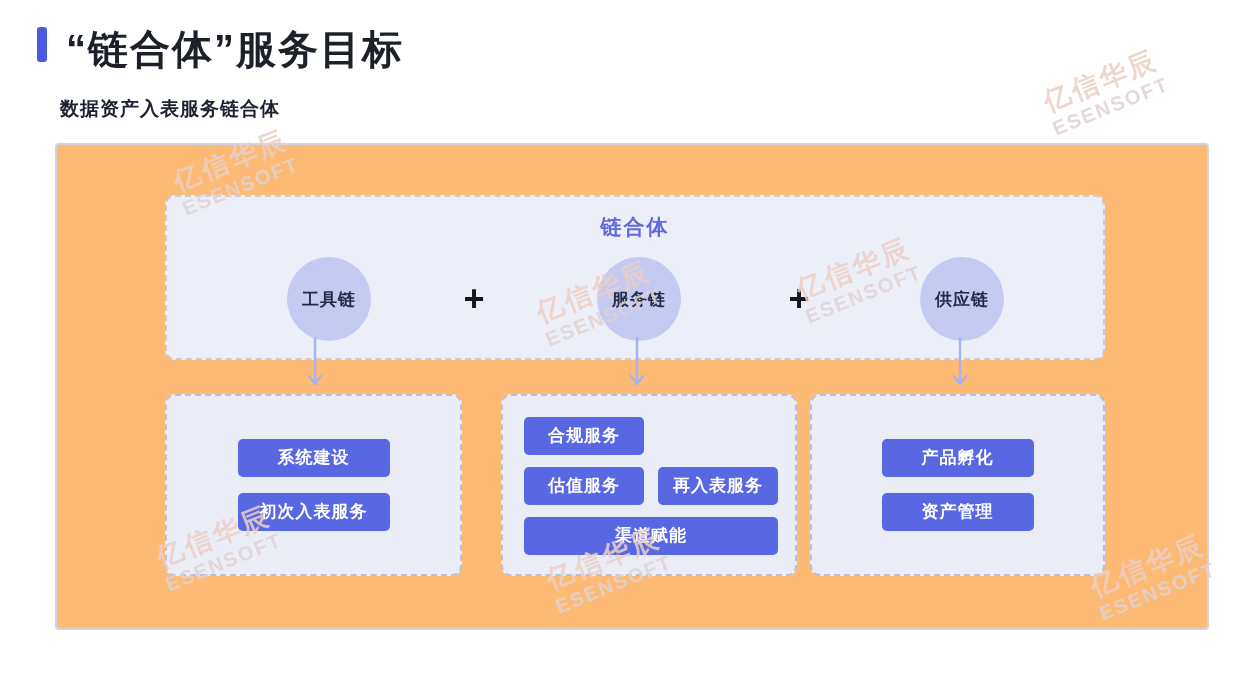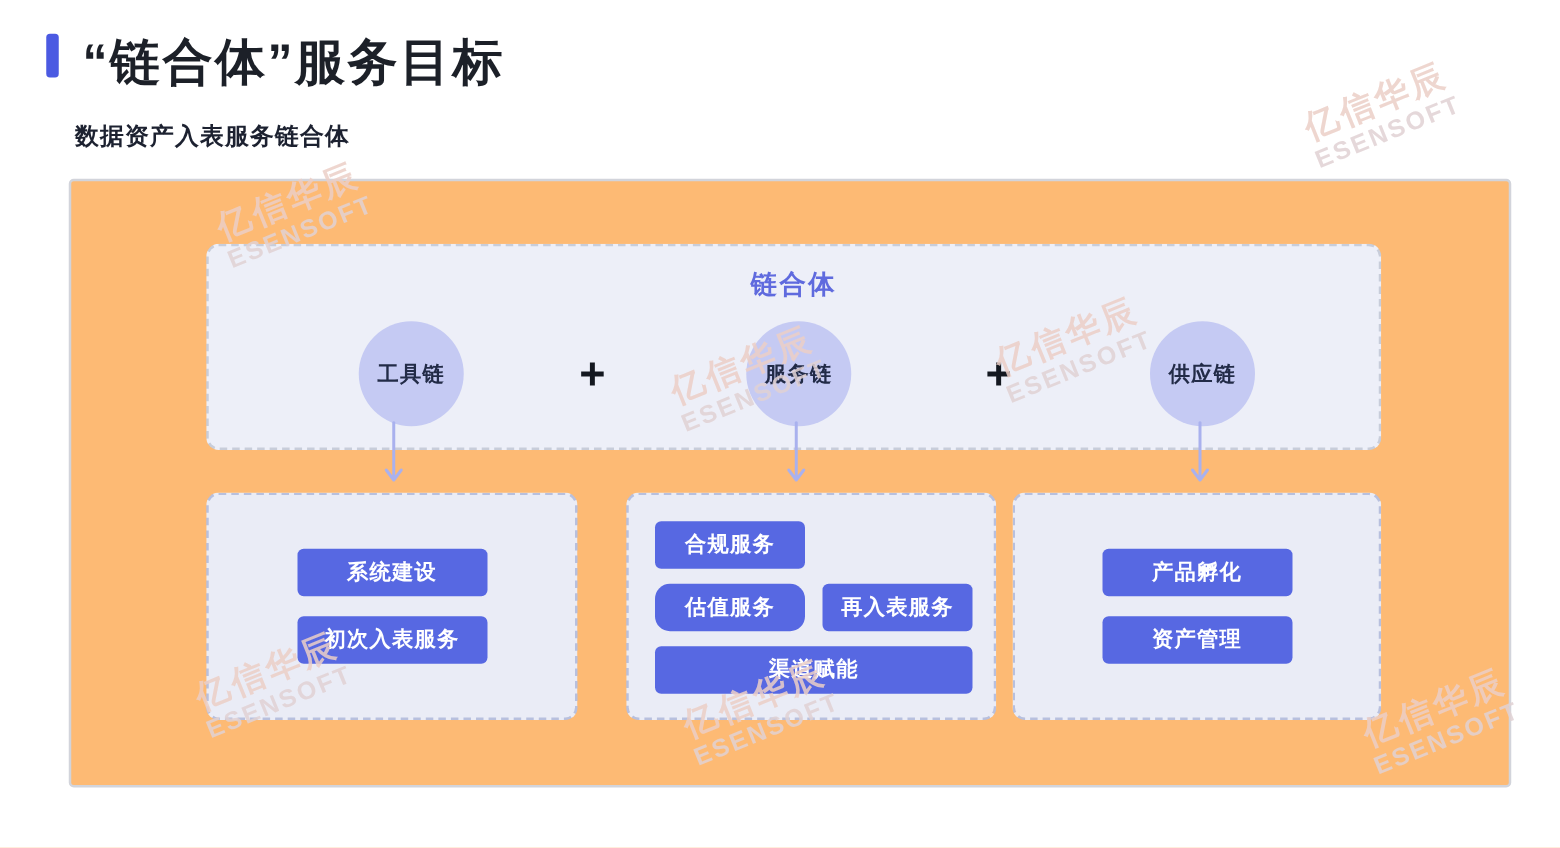--- a/index.html
+++ b/index.html
@@ -74,21 +74,21 @@
   }
   .chip {
     background:#5768e2; color:#ffffff; border-radius:5px;
     font-size:17px; font-weight:bold; letter-spacing:1px;
     height:38px; line-height:38px; text-align:center;
   }
   .chip.wide { width:152px; }
   .box-mid .chip { position:absolute; }
   .m1 { left:21px;  top:21px;  width:120px; }
   .m2 { left:155px; top:21px;  width:120px; }
-  .m3 { left:21px;  top:71px;  width:120px;border-radius:12px; }
+  .m3 { left:21px;  top:71px;  width:120px; }
   .m4 { left:155px; top:71px;  width:120px; }
   .m5 { left:21px;  top:121px; width:254px; }
 
   
   .wm {
     position:absolute; transform:translate(-50%,-50%) rotate(-22deg);
     text-align:center; white-space:nowrap; pointer-events:none; z-index:50;
     line-height:1.1; opacity:.85;
   }
   .wm .cn { display:block; font-size:27px; font-weight:bold; color:#eccfc7; letter-spacing:3px; }

